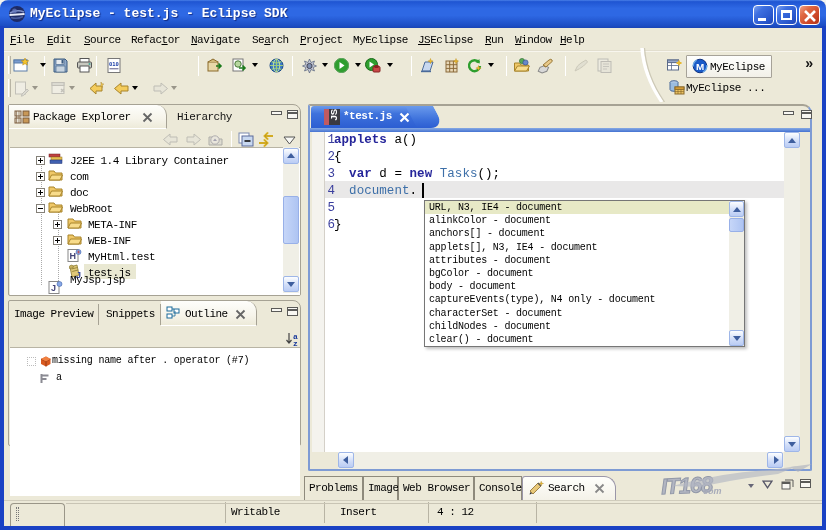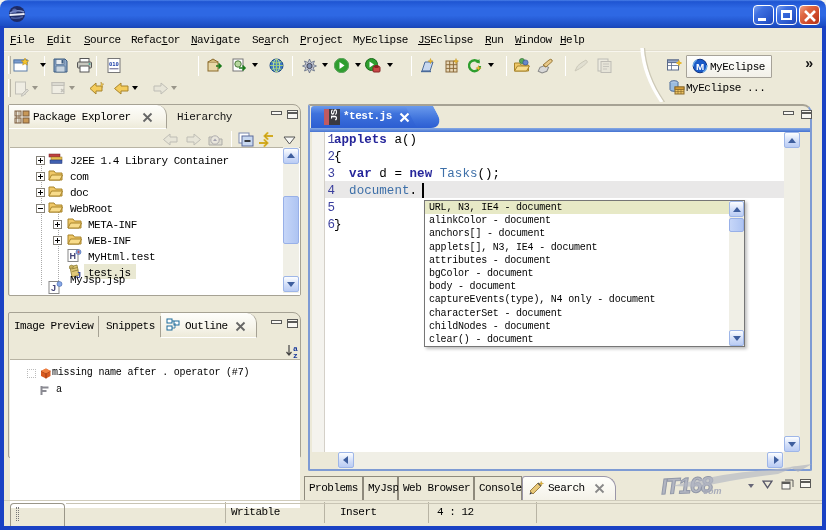--- a/index.html
+++ b/index.html
@@ -30,20 +30,21 @@
 .icon16{position:absolute;width:17px;height:17px;}
 
 .panel{position:absolute;background:#ECE9D8;border:1px solid #A6A294;border-radius:2px 8px 2px 2px;}
 .ptab-act{position:absolute;background:linear-gradient(180deg,#FEFEFB 0%,#F6F4EA 60%,#EDEAD9 100%);border-right:1px solid #A6A294;border-bottom:1px solid #fff;border-radius:0 10px 0 0;}
 .minmax{position:absolute;width:11px;height:9px;border:1px solid #5a5a58;background:#F8F7F2;}
 .minmax.mm2:before{content:"";position:absolute;left:0;top:1px;right:0;height:2px;background:#5a5a58;}
 .white{background:#fff;}
 </style></head><body>
 <div id="win"></div>
 <div id="title" class="abs">
+    <span class="abs txt">MyEclipse - test.js - Eclipse SDK</span>
 <svg class="abs" style="left:8px;top:5px" width="18" height="18" viewBox="0 0 18 18">
       <circle cx="9" cy="9" r="8" fill="#1E2B66"></circle>
       <path d="M2 8 Q9 4 16 7" stroke="#7E90C8" stroke-width="1.6" fill="none"></path>
       <path d="M1.5 10 L16.5 9" stroke="#E8ECF8" stroke-width="1.8" fill="none"></path>
       <path d="M3 12.5 Q9 14.5 15 11.5" stroke="#4A5C9C" stroke-width="1.4" fill="none"></path>
       <circle cx="6.5" cy="6" r="2.4" fill="#6A7CC0" opacity=".7"></circle>
     </svg>
 <div class="abs wbtn min">
       <div class="abs" style="left:4px;top:12px;width:8px;height:3px;background:#fff"></div>
     </div>
@@ -293,21 +294,21 @@
     </svg>
 
  <div class="abs white" style="left:1px;top:42px;width:290px;height:148px;border-top:1px solid #B8B4A4"></div>
 </div>
 
 <div id="tree" class="abs" style="left:9px;top:147px;width:272px;height:148px;overflow:hidden">
  <div class="abs" style="left:32px;top:12px;width:1px;height:126px;border-left:1px dotted #aaa"></div>
  <div class="abs" style="left:49px;top:62px;width:1px;height:72px;border-left:1px dotted #aaa"></div>
 </div>
 
-<div class="abs panel" style="left:8px;top:312px;width:293px;height:146px">
+<div class="abs panel" style="left:8px;top:300px;width:293px;height:146px">
  <span class="abs t11" style="left:5px;top:7px">Image Preview</span>
  <div class="abs" style="left:89px;top:3px;width:1px;height:21px;background:#A6A294"></div>
  <span class="abs t11" style="left:97px;top:7px">Snippets</span>
  <div class="abs" style="left:151px;top:3px;width:1px;height:21px;background:#A6A294"></div>
  <div class="ptab-act" style="left:152px;top:0;width:96px;height:25px"></div>
  <svg class="abs" style="left:157px;top:5px" width="15" height="15" viewBox="0 0 15 15">
       <rect x="1" y="1" width="5" height="4" fill="#fff" stroke="#1a6a9a"></rect>
       <rect x="8" y="3" width="5" height="4" fill="#fff" stroke="#1a6a9a"></rect>
       <rect x="1" y="8" width="5" height="4" fill="#fff" stroke="#1a6a9a"></rect>
       <path d="M6 3 h2 M6 10 h3 m0 0 v-5" stroke="#1a6a9a" stroke-width=".8"></path>
@@ -498,21 +499,21 @@
 <div class="abs" style="left:283px;top:147px;width:16px;height:146px;background:#F0EFE6"></div>
 <div class="xpbtn" style="left:283px;top:148px"></div>
 <span class="xarr up abs" style="left:287px;top:153px"></span>
 <div class="xpbtn" style="left:283px;top:276px"></div>
 <span class="xarr down abs" style="left:287px;top:282px"></span>
 <div class="abs" style="left:283px;top:196px;width:16px;height:48px;background:linear-gradient(90deg,#C6D6F8,#AEC4F2);border:1px solid #98B0E8;border-radius:2px"></div>
 
 <div class="btab" style="left:304px;width:59px"></div>
 <span class="btabtx" style="left:309px">Problems</span>
 <div class="btab" style="left:363px;width:35px"></div>
-<span class="btabtx" style="left:368px">MyJsp</span>
+<span class="btabtx" style="left:368px">Image</span>
 <div class="btab" style="left:398px;width:76px"></div>
 <span class="btabtx" style="left:403px">Web Browser</span>
 <div class="btab" style="left:474px;width:48px"></div>
 <span class="btabtx" style="left:479px">Console</span>
 <div class="btab" style="left:522px;width:94px;background:linear-gradient(180deg,#FEFEFB,#F4F2E8);border-color:#9a96a8;border-radius:3px 12px 0 0"></div>
 <svg class="abs" style="left:528px;top:480px" width="17" height="16" viewBox="0 0 17 16">
     <path d="M2 13 L10 5 l3 3 -8 8z" fill="#E8C878" stroke="#8a6a2a" stroke-width=".8" transform="translate(0,-2)"></path>
     <path d="M10 3 l3 3" stroke="#555" stroke-width="1.5"></path>
     <path d="M13.2 1.2 l.5 1.8 1.8.5 -1.8.5 -.5 1.8 -.5-1.8 -1.8-.5 1.8-.5z" fill="#E8B830" stroke="#B08820" stroke-width=".4"></path>
     <path d="M1.5 14.5 l2.5-.8 -1.7-1.7z" fill="#333"></path>

